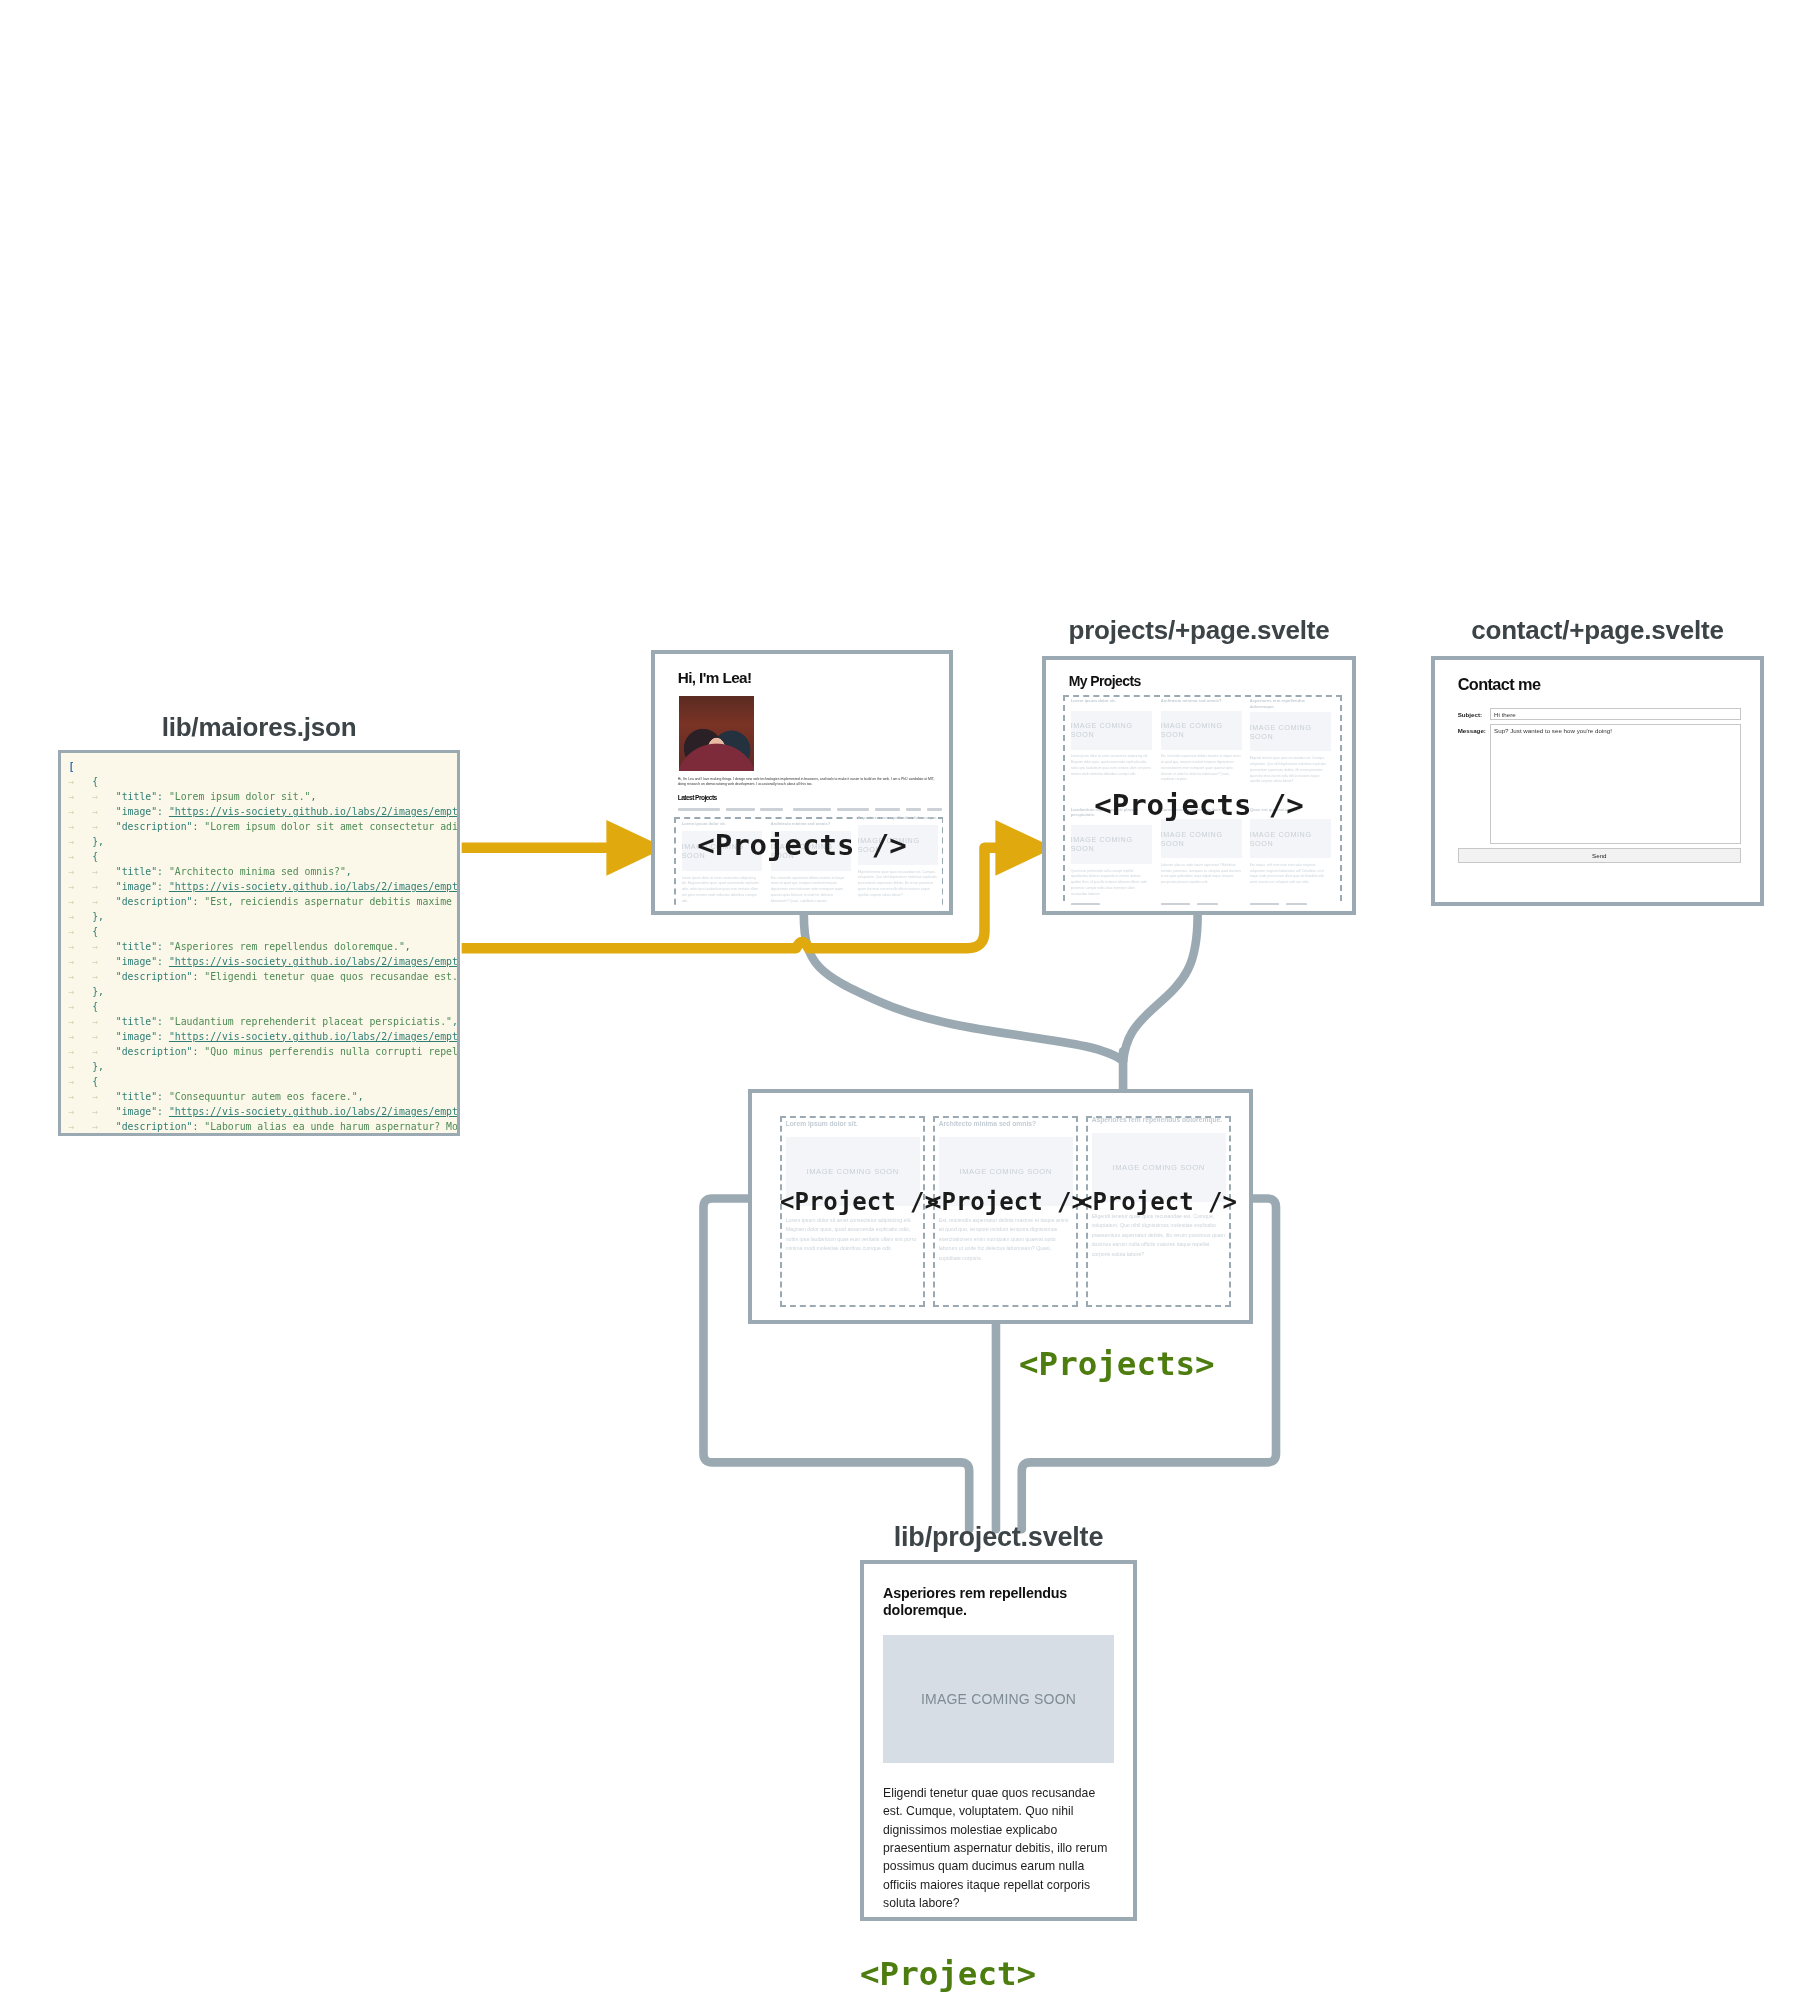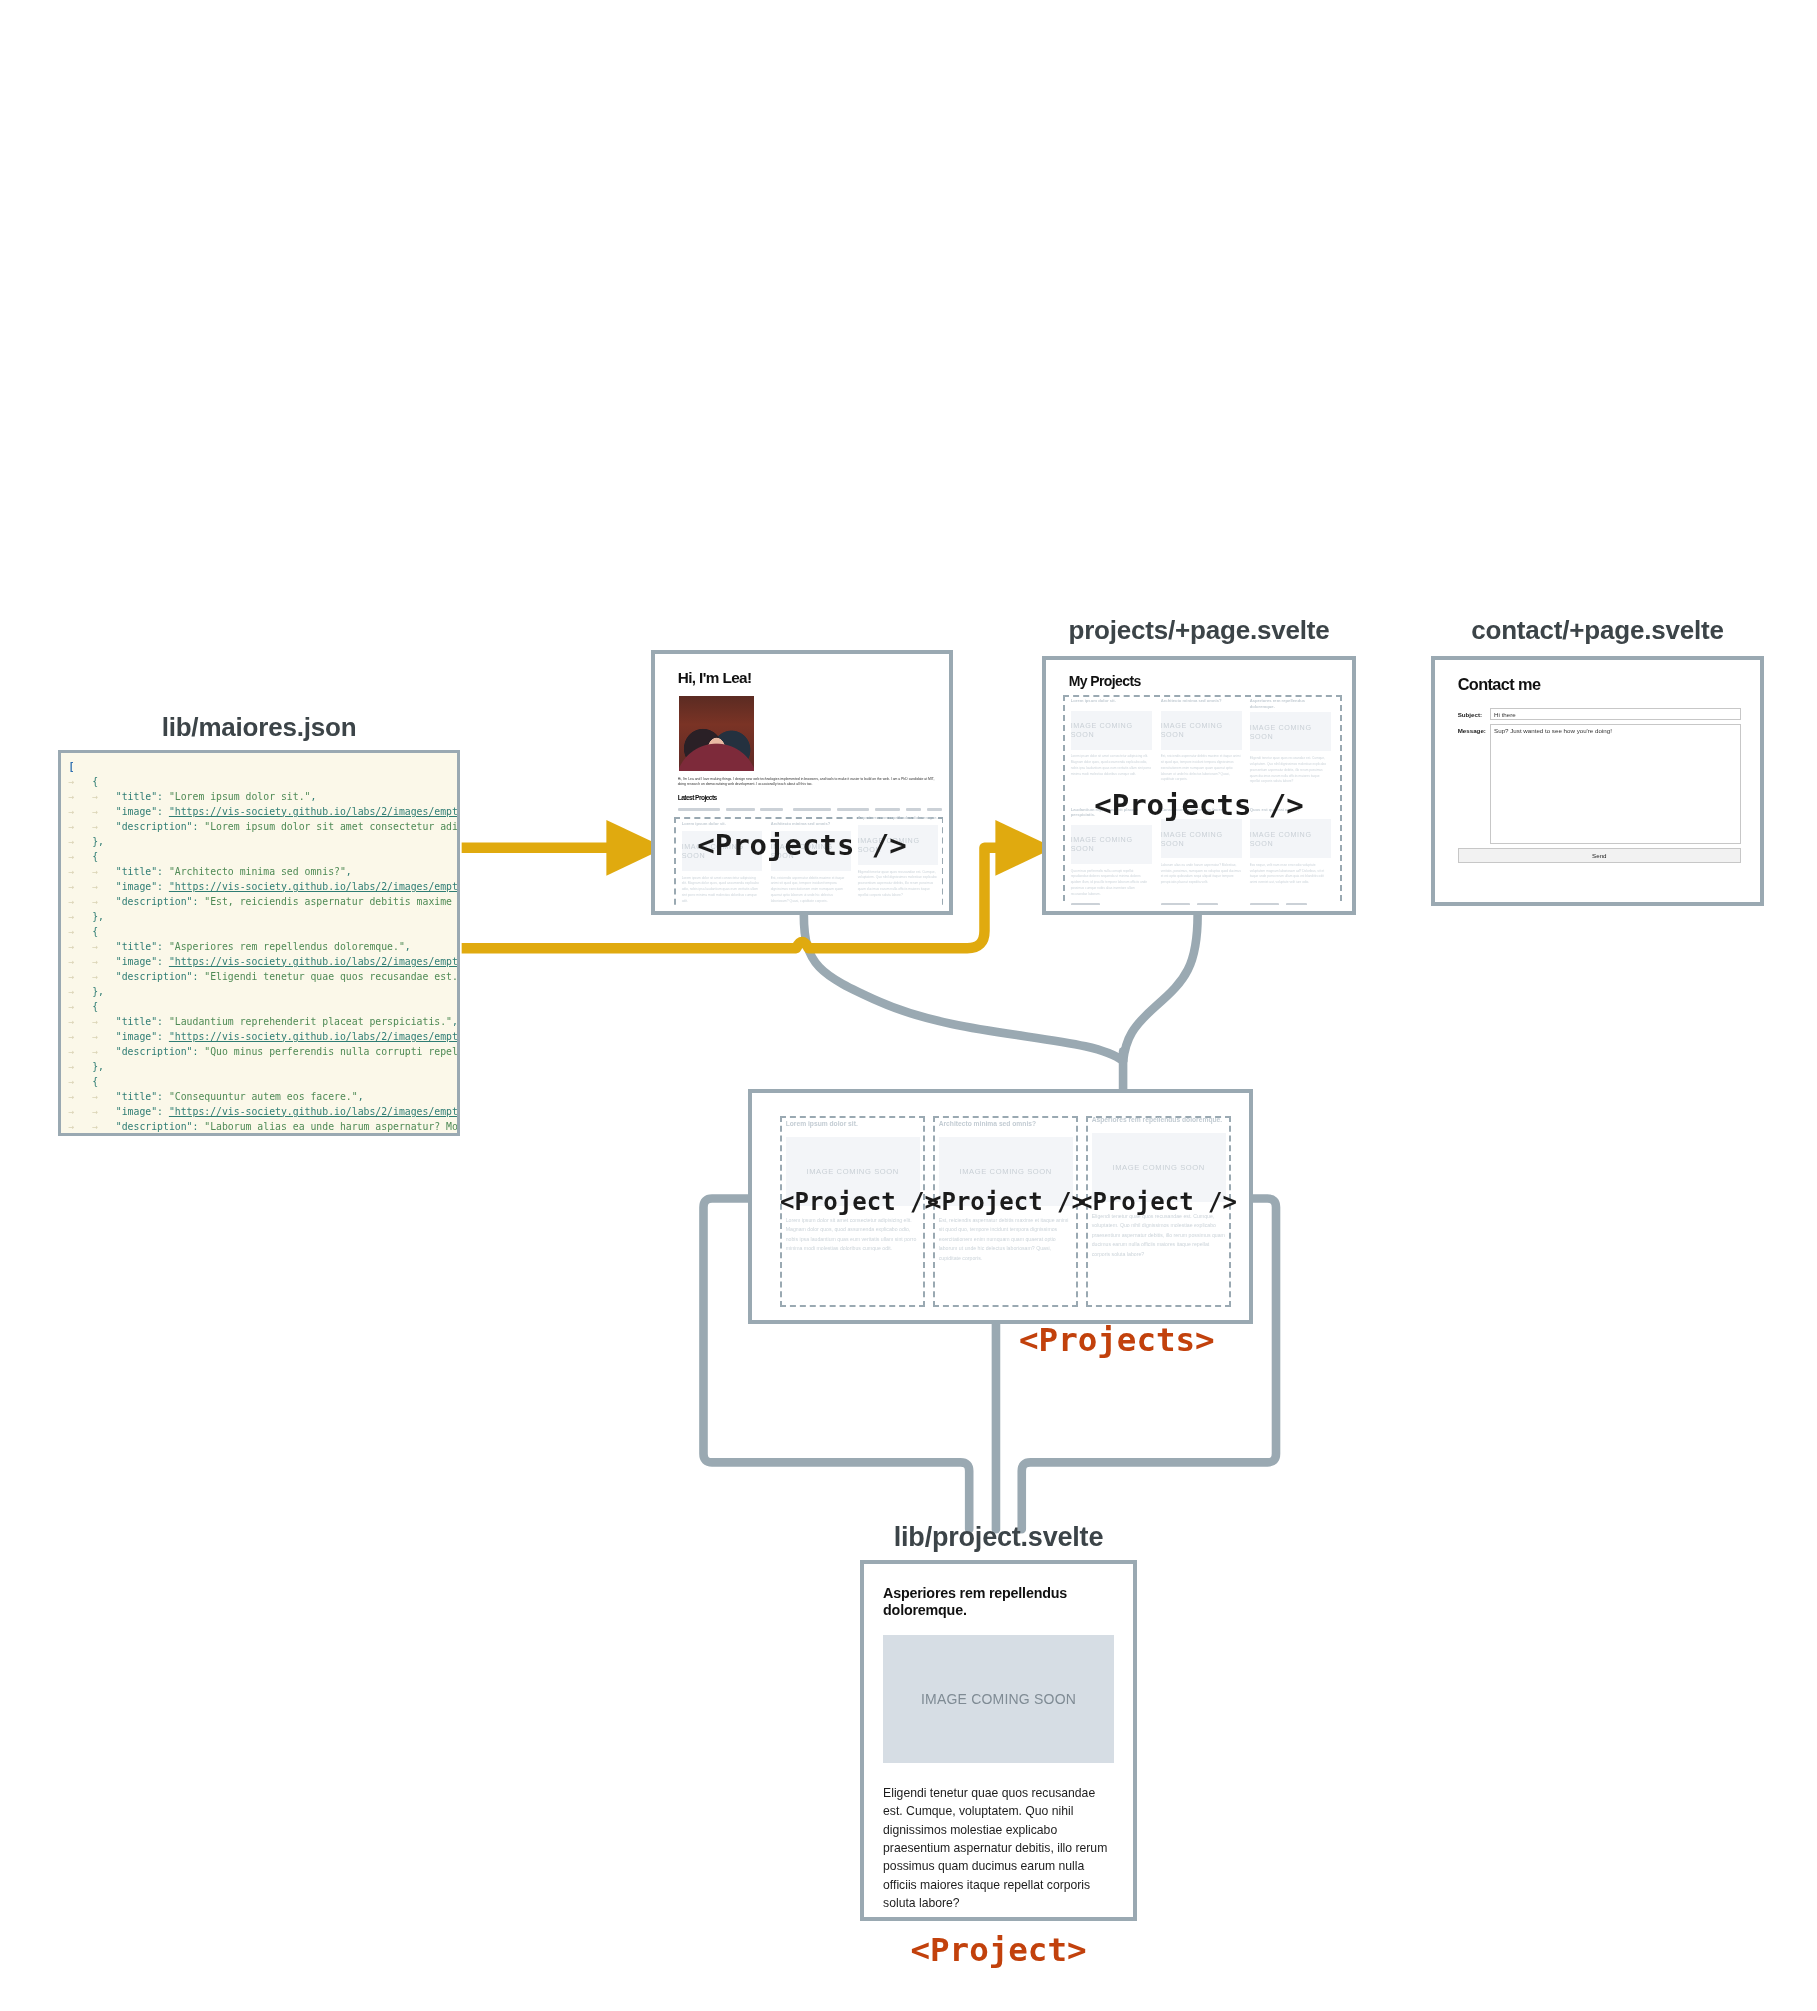--- a/index.html
+++ b/index.html
@@ -97,22 +97,23 @@
     position: absolute;
     font-family: "DejaVu Sans Mono", monospace;
     font-weight: bold;
     color: #1b1b1b;
     white-space: nowrap;
   }
   .tag-out {
     position: absolute;
     font-family: "DejaVu Sans Mono", monospace;
     font-weight: bold;
-    color: #c2410c;
+    color: #4d7c0f;
     white-space: nowrap;
+    margin-top: 24px;
   }
 
   
   .cf-row { display: flex; align-items: flex-start; margin-bottom: 3.8px; }
   .cf-label {
     width: 32.5px; flex: none;
     font-size: 6.2px; font-weight: bold; color: #222;
     padding-top: 2.9px;
   }
   .cf-input {
@@ -401,16 +402,16 @@
   <div class="frame" id="project-card" style="left:860px; top:1560px; width:277px; height:361px;">
     <div class="frame-inner" style="padding:15.3px 13.4px;">
       <div class="pd-title">Asperiores rem repellendus doloremque.</div>
       <div class="pd-img" style="margin-top:15.3px; height:128px;">
         <span>IMAGE COMING SOON</span>
       </div>
       <div class="pd-desc" style="margin-top:21px;">Eligendi tenetur quae quos recusandae est. Cumque, voluptatem. Quo nihil dignissimos molestiae explicabo praesentium aspernatur debitis, illo rerum possimus quam ducimus earum nulla officiis maiores itaque repellat corporis soluta labore?</div>
     </div>
   </div>
 
-  <div class="tag-out" style="left:860px; top:1931px; width:277px; text-align:center; font-size:32.5px;">&lt;Project&gt;</div>
+  <div class="tag-out" style="left:860px; top:1931px; width:277px; text-align:left; font-size:32.5px;">&lt;Project&gt;</div>
 
 </div>
 
 
 </body></html>

